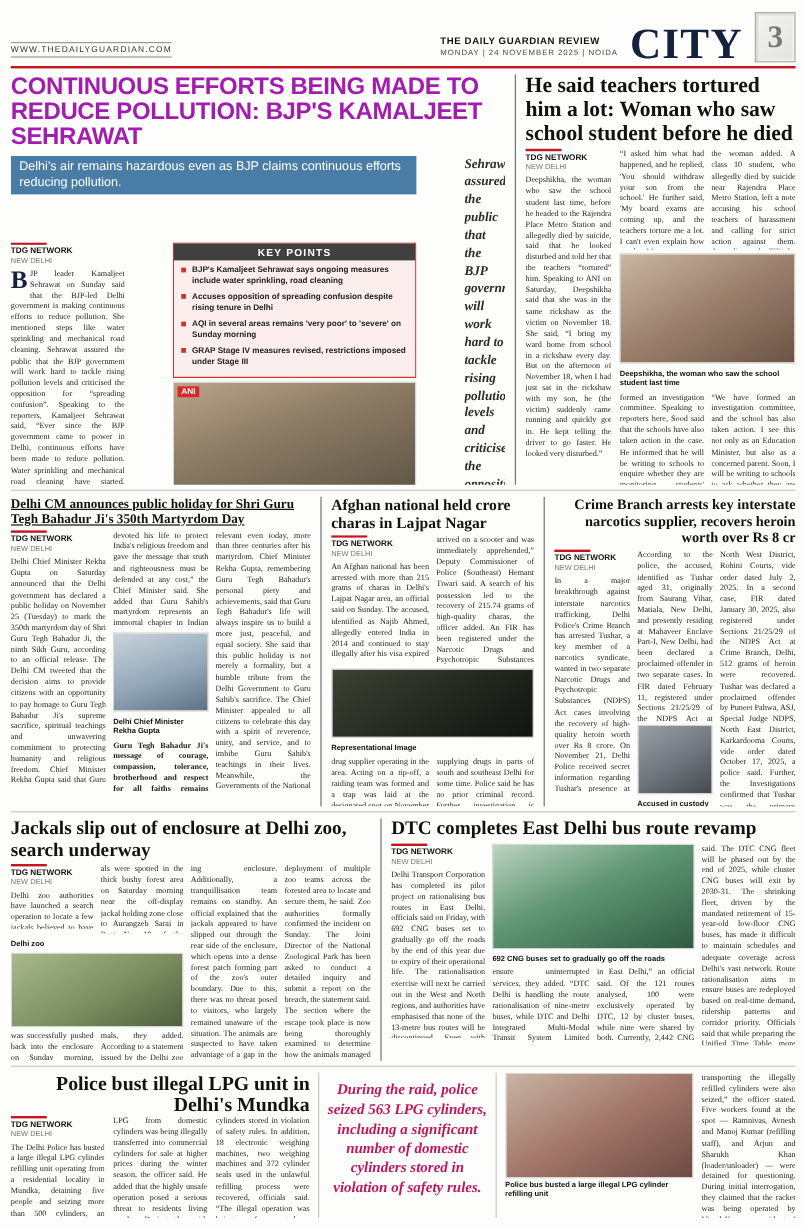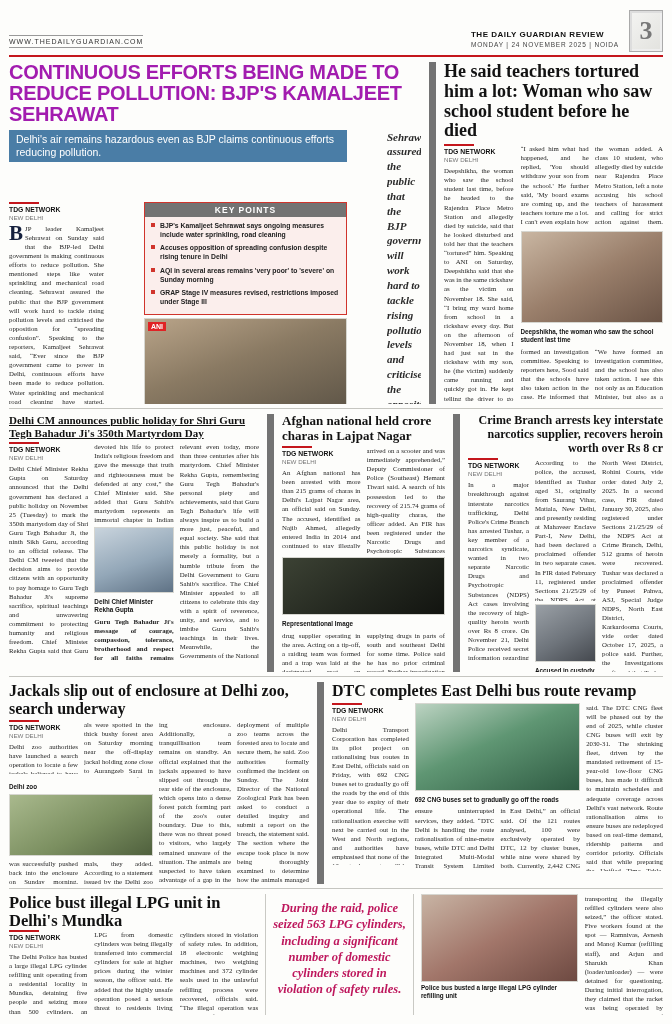--- a/index.html
+++ b/index.html
@@ -13,39 +13,39 @@
   .hdr-right { display:flex; align-items:flex-end; gap:10px; }
   .mast { text-align:left; padding-bottom:4px; }
   .mast-name { font:bold 8px "Liberation Sans", sans-serif; letter-spacing:.5px; color:#111; }
   .mast-date { font:6.5px "Liberation Sans", sans-serif; letter-spacing:.8px; color:#444; margin-top:2px; }
   .city { font:bold 36px "Liberation Serif", serif; color:#16213e; letter-spacing:1px; line-height:.9; }
   .pagenum { width:34px; height:42px; border:1px solid #aaa; box-shadow:2px 2px 0 #ddd inset, -2px -2px 0 #eee inset; display:flex; align-items:center; justify-content:center; font:bold 26px "Liberation Serif", serif; color:#777; background:linear-gradient(135deg,#f4f4f2,#e2e2de); }
 
   
   .sec { border-bottom:1px solid #c5c5c0; }
   .art { overflow:hidden; }
-  .art + .art { border-left:7px solid #737373; }
+  .art + .art { border-left:1px solid #737373; }
   .hl { font-family:"Liberation Serif", serif; font-weight:bold; color:#121212; }
   .hl-red { font-family:"Liberation Sans", sans-serif; font-weight:900; color:#a21caf; font-size:20px; line-height:1.06; letter-spacing:-.3px; }
   .subhead { background:#4a7da6; color:#fff; font:10.5px "Liberation Sans", sans-serif; line-height:1.25; padding:3px 7px; }
   .by-rule { width:30px; border-top:2px solid #c4161c; margin-bottom:2px; }
   .by-net { font:bold 6.8px "Liberation Sans", sans-serif; color:#111; }
   .by-loc { font:6.2px "Liberation Sans", sans-serif; color:#777; margin:1px 0 3px 0; }
   .txt { font-size:6.8px; line-height:1.34; text-align:justify; color:#1d1d1d; overflow:hidden; }
   .dc::first-letter { float:left; font-size:21px; line-height:.85; font-weight:bold; padding:1px 2px 0 0; color:#16213e; }
   .bold-lead { font-weight:bold; }
   .cap { font:bold 6.3px "Liberation Sans", sans-serif; color:#101010; line-height:1.25; margin-top:2px; }
   .ph { position:relative; width:100%; overflow:hidden; border:1px solid #d6d6d0; }
   .ph .ani { position:absolute; top:3px; left:3px; background:#e02325; color:#fff; font:bold 7px "Liberation Sans", sans-serif; padding:1px 3px; }
   .pq { font-family:"Liberation Serif", serif; font-style:italic; font-weight:bold; color:#2b2b2b; font-size:11px; line-height:1.35; }
   .pq-big { font-family:"Liberation Serif", serif; font-style:italic; font-weight:bold; color:#be185d; font-size:12.5px; line-height:1.3; text-align:center; padding:6px 6px 0 6px; }
 
   
   .kp-box { border:1px solid #d0342c; background:#fbeeec; }
-  .kp-head { background:#737373; color:#fff; text-align:center; font:bold 8.5px "Liberation Sans", sans-serif; letter-spacing:1px; padding:2px 0; }
+  .kp-head { background:#404040; color:#fff; text-align:center; font:bold 8.5px "Liberation Sans", sans-serif; letter-spacing:1px; padding:2px 0; }
   .kp-list { list-style:none; padding:4px 6px 4px 6px; }
   .kp-list li { font:bold 6.8px "Liberation Sans", sans-serif; line-height:1.35; color:#222; padding-left:9px; position:relative; margin-bottom:4px; text-align:left; }
   .kp-list li::before { content:""; position:absolute; left:0; top:2px; width:4px; height:4px; background:#d0342c; }
 
   
   .s1 { height:352px; display:grid; grid-template-columns:412px 1fr; column-gap:8px; padding:5px 0 4px 0; }
   .a1-body { display:grid; grid-template-columns:95px 203px 1fr; grid-template-rows:auto 1fr; column-gap:7px; row-gap:4px; height:298px; margin-top:4px;gap:40px; }
   .a1-sub { grid-column:1/3; grid-row:1; }
   .a1-right { grid-column:3; grid-row:1/3; display:flex; flex-direction:column; gap:4px; overflow:hidden; }
   .a1-c1 { grid-column:1; grid-row:2; overflow:hidden; }
@@ -75,41 +75,42 @@
   .a6-left { display:flex; flex-direction:column; gap:3px; overflow:hidden; }
   .a6-minis { display:grid; grid-template-columns:1fr 1fr; column-gap:6px; overflow:hidden; }
   .ph-a6 { height:62px; background:linear-gradient(150deg,#a9b98d 0%,#7b8f60 55%,#4f603d 100%); }
   .a7-body { display:grid; grid-template-columns:1fr 2.15fr 1fr; column-gap:6px; height:168px; margin-top:3px; }
   .a7-mid { display:flex; flex-direction:column; gap:3px; overflow:hidden; }
   .a7-minis { display:grid; grid-template-columns:1fr 1fr; column-gap:6px; flex:1; overflow:hidden; }
   .ph-a7 { height:88px; background:linear-gradient(155deg,#bcd3c2 0%,#5f9673 45%,#2f5b43 100%); }
 
   
   .s4 { height:130px; display:grid; grid-template-columns:1fr 1fr 1fr 1.9fr 2fr 1fr; grid-template-rows:36px 1fr; column-gap:7px; padding:5px 0 4px 0; border-bottom:none; }
-  .a8-hl { grid-column:1/4; grid-row:1; }
+  .a8-hl { grid-column:1/4; grid-row:1;text-align:right; }
   .a8-c1 { grid-column:1; grid-row:2; overflow:hidden; }
   .a8-c2 { grid-column:2; grid-row:2; overflow:hidden; }
   .a8-c3 { grid-column:3; grid-row:2; overflow:hidden; }
   .a8-q  { grid-column:4; grid-row:1/3; border-left:1px solid #c9c9c4; border-right:1px solid #c9c9c4; overflow:hidden; }
   .a8-ph { grid-column:5; grid-row:1/3; overflow:hidden; }
   .a8-c6 { grid-column:6; grid-row:1/3; overflow:hidden; }
   .ph-a8 { height:88px; background:linear-gradient(150deg,#c8b4a4 0%,#a2766a 50%,#6e4a42 100%); }
 </style>
 </head>
 <body>
 
 <div class="page">
 
   <div class="hdr">
     <div class="site-url">WWW.THEDAILYGUARDIAN.COM</div>
     <div class="hdr-right">
       <div class="mast">
         <div class="mast-name">THE DAILY GUARDIAN REVIEW</div>
         <div class="mast-date">MONDAY | 24 NOVEMBER 2025 | NOIDA</div>
       </div>
+      <div class="city">CITY</div>
       <div class="pagenum">
         <span>3</span>
       </div>
     </div>
   </div>
 
   <div class="sec s1">
 
     <div class="art">
       <div class="hl-red">CONTINUOUS EFFORTS BEING MADE TO REDUCE POLLUTION: BJP'S KAMALJEET SEHRAWAT</div>

